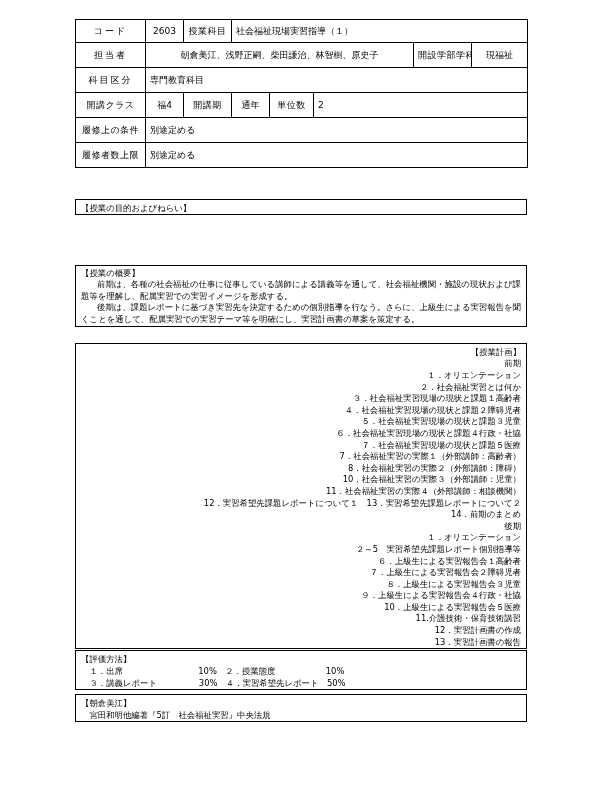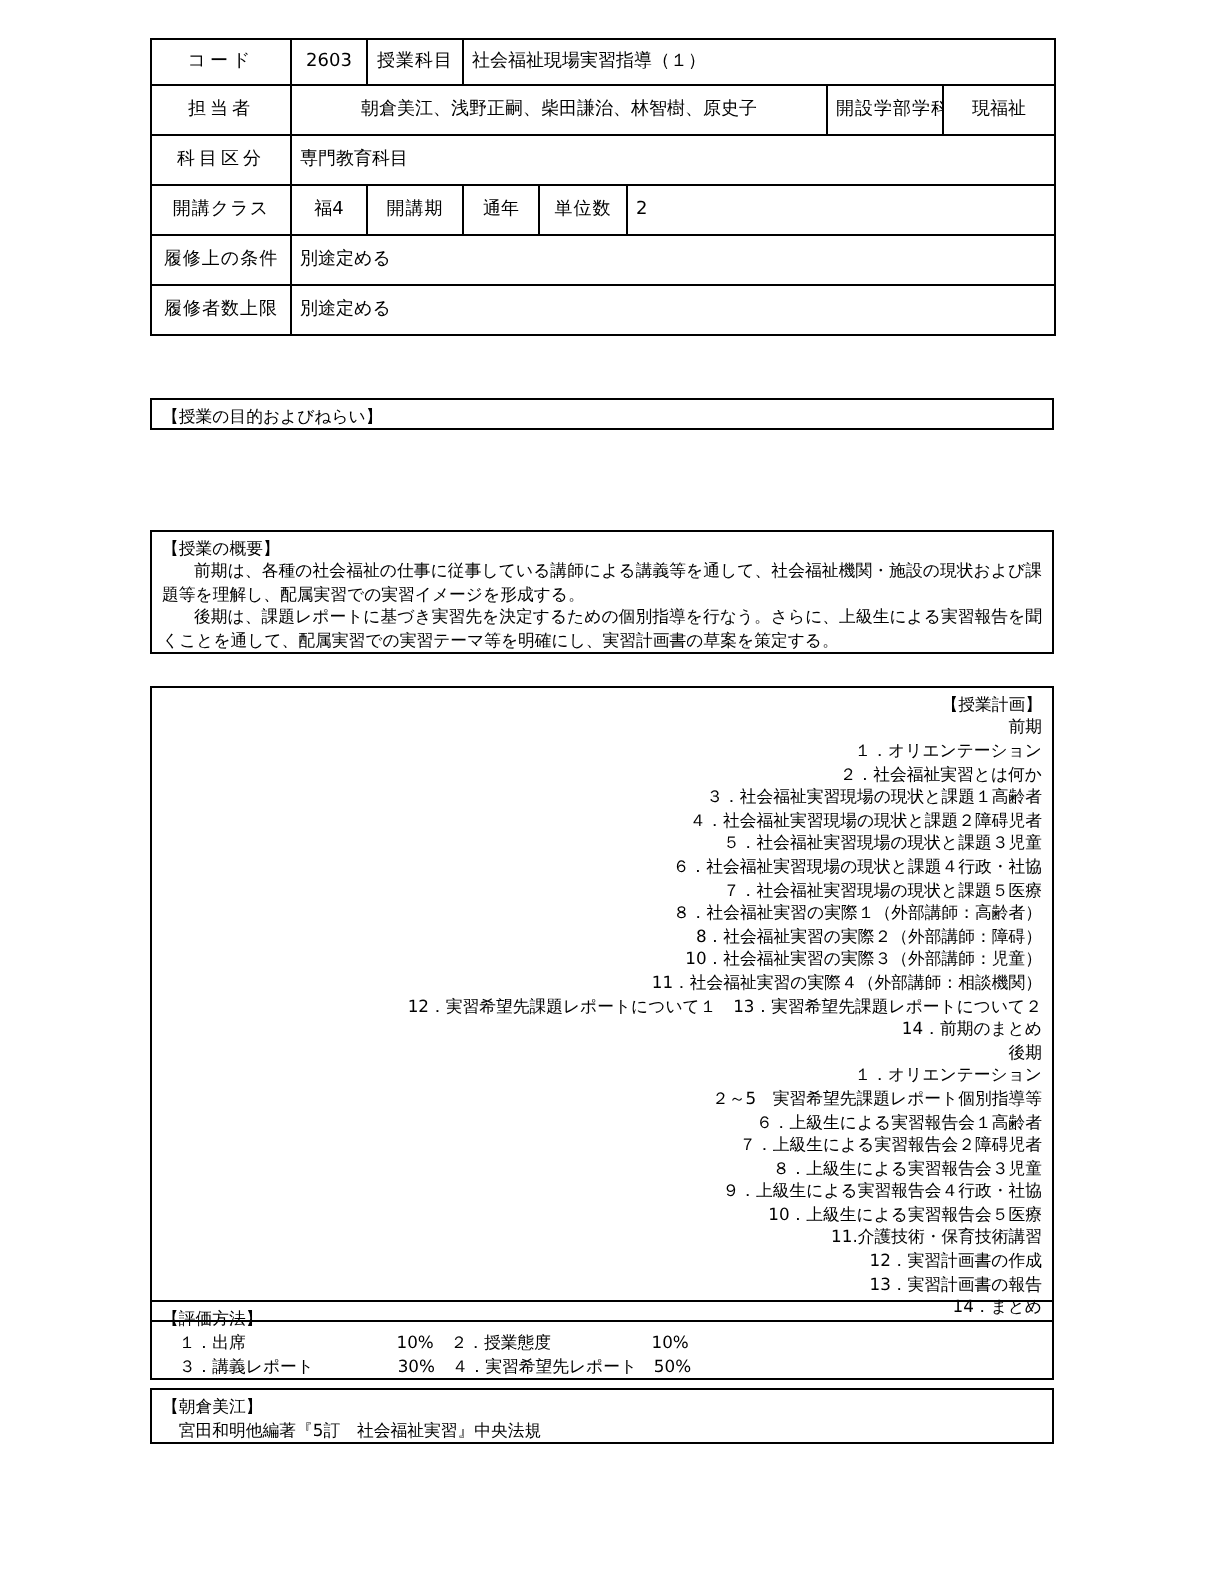--- a/index.html
+++ b/index.html
@@ -96,21 +96,21 @@
     margin: 0;
   }
   .eval-line {
     font-size: 8.4px;
     line-height: 12px;
     white-space: pre;
     margin: 0;
   }
 
   #sec-purpose { top: 199px; }
-  #sec-outline { top: 265px; }
+  #sec-outline { top: 265px; font-family: Liberation Mono, monospace; }
   #sec-plan    { top: 343px; text-align: right; }
   #sec-eval    { top: 650px; }
   #sec-text    { top: 694px; }
 </style>
 </head>
 <body>
 
 <div class="page">
 
   <table class="info-table">
@@ -180,40 +180,39 @@
     <div class="sec-title">【授業計画】</div>
     <div class="plan-line">前期</div>
     <div>
       <div class="plan-line">１．オリエンテーション</div>
       <div class="plan-line">２．社会福祉実習とは何か</div>
       <div class="plan-line">３．社会福祉実習現場の現状と課題１高齢者</div>
       <div class="plan-line">４．社会福祉実習現場の現状と課題２障碍児者</div>
       <div class="plan-line">５．社会福祉実習現場の現状と課題３児童</div>
       <div class="plan-line">６．社会福祉実習現場の現状と課題４行政・社協</div>
       <div class="plan-line">７．社会福祉実習現場の現状と課題５医療</div>
-      <div class="plan-line">８．社会福祉実習の実際１（外部講師：高齢者）</div>
+      <div class="plan-line">7．社会福祉実習の実際１（外部講師：高齢者）</div>
       <div class="plan-line">8．社会福祉実習の実際２（外部講師：障碍）</div>
       <div class="plan-line">10．社会福祉実習の実際３（外部講師：児童）</div>
       <div class="plan-line">11．社会福祉実習の実際４（外部講師：相談機関）</div>
       <div class="plan-line">12．実習希望先課題レポートについて１　13．実習希望先課題レポートについて２</div>
       <div class="plan-line">14．前期のまとめ</div>
     </div>
     <div class="plan-line">後期</div>
     <div>
       <div class="plan-line">１．オリエンテーション</div>
       <div class="plan-line">２～5　実習希望先課題レポート個別指導等</div>
       <div class="plan-line">６．上級生による実習報告会１高齢者</div>
       <div class="plan-line">７．上級生による実習報告会２障碍児者</div>
       <div class="plan-line">８．上級生による実習報告会３児童</div>
       <div class="plan-line">９．上級生による実習報告会４行政・社協</div>
       <div class="plan-line">10．上級生による実習報告会５医療</div>
       <div class="plan-line">11.介護技術・保育技術講習</div>
       <div class="plan-line">12．実習計画書の作成</div>
       <div class="plan-line">13．実習計画書の報告</div>
-      <div class="plan-line">14．まとめ</div>
     </div>
   </div>
 
   <div class="sec" id="sec-eval">
     <div class="sec-title">【評価方法】</div>
     <div class="eval-line">　１．出席　　　　　　　　　10%　２．授業態度　　　　　　10%</div>
     <div class="eval-line">　３．講義レポート　　　　　30%　４．実習希望先レポート　50%</div>
   </div>
 
   <div class="sec" id="sec-text">

